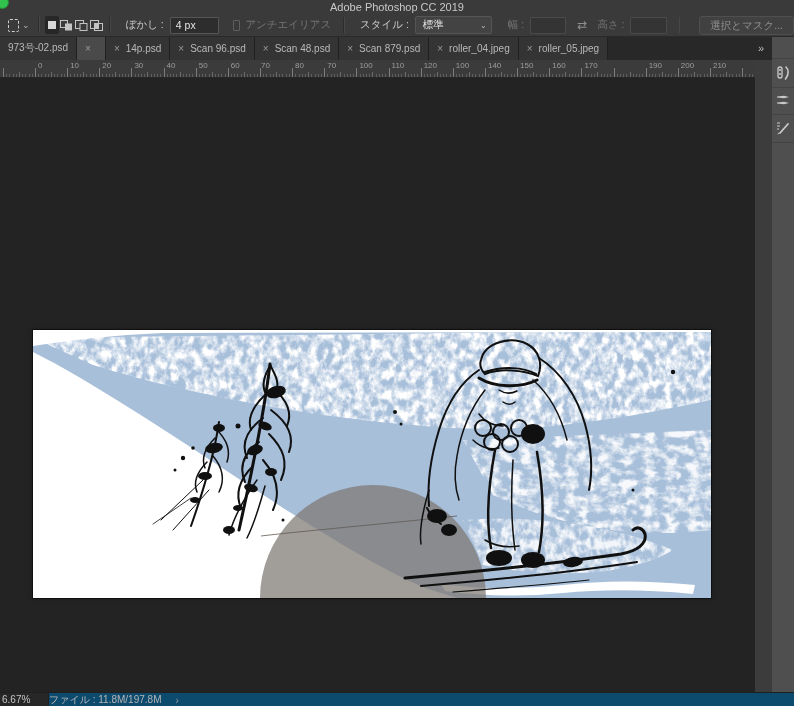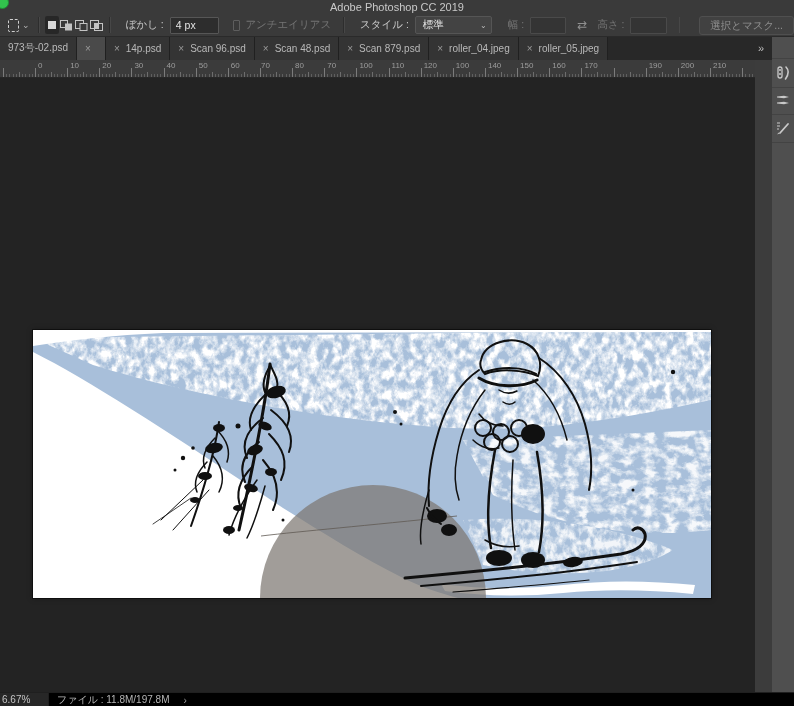--- a/index.html
+++ b/index.html
@@ -69,25 +69,25 @@
     justify-content:center;border-bottom:1px solid #434343;}
   .panel-cell svg{display:block;}
 
   
   .pasteboard{left:0;top:77px;width:755px;height:615px;background:#232323;}
   .art-canvas{left:33px;top:253px;width:678px;height:268px;outline:1px solid rgba(0,0,0,.45);
     box-shadow:0 0 6px rgba(0,0,0,.35);background:#fff;}
   .art-canvas svg{display:block;}
 
   
-  .statusbar{left:0;top:692px;width:794px;height:14px;background:#000000;border-top:1px solid #1f1f1f;
+  .statusbar{left:0;top:692px;width:794px;height:14px;background:#0c4a6e;border-top:1px solid #1f1f1f;
     display:flex;align-items:center;font-size:10px;color:#b5b5b5;z-index:5;}
   .zoom-cell{width:46px;height:14px;background:#272727;border-right:1px solid #1f1f1f;
     line-height:14px;padding-left:2px;color:#c4c4c4;}
-  .file-cell{margin-left:8px;}
+  .file-cell{}
   .status-chevron{margin-left:14px;color:#9a9a9a;}
 </style>
 </head>
 <body>
 
 <div class="abs traffic-green"></div>
 
 <div class="abs titlebar">
   <div class="title-text">Adobe Photoshop CC 2019</div>
 </div>

